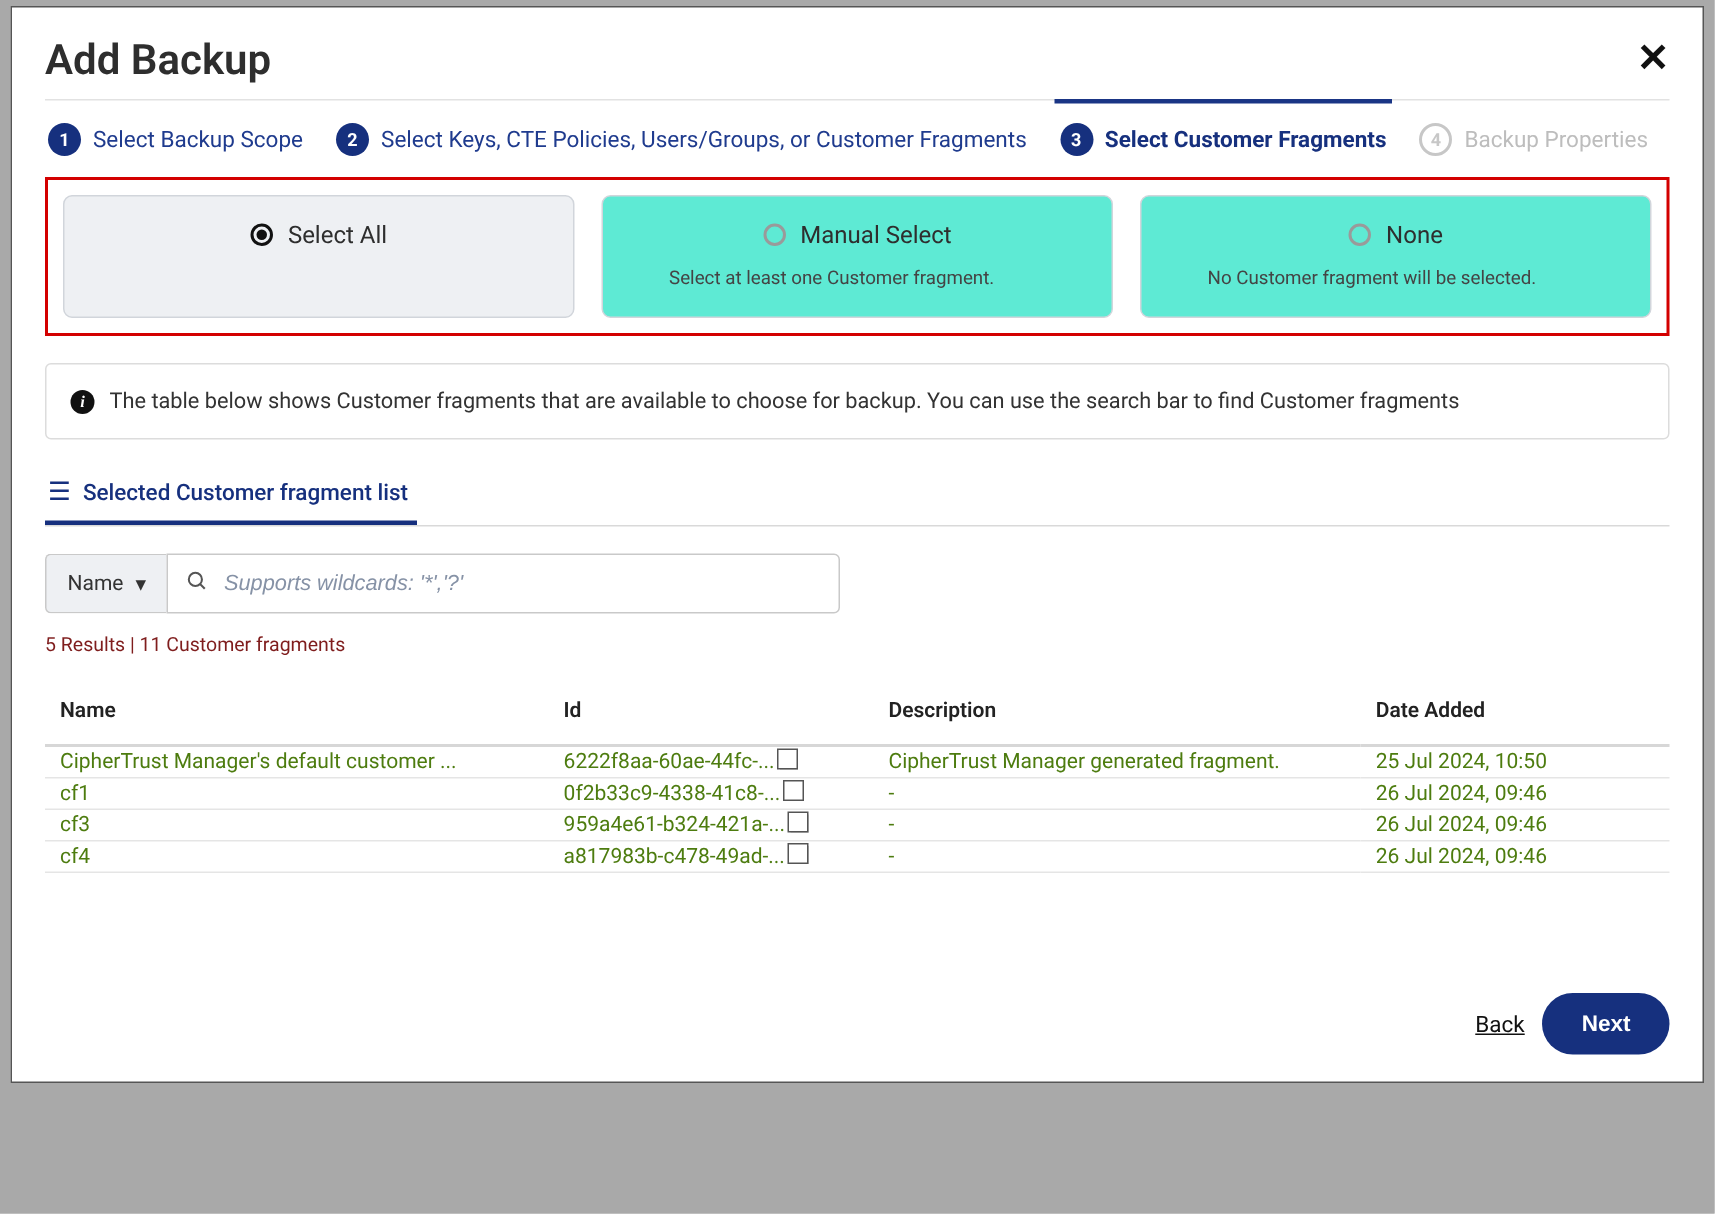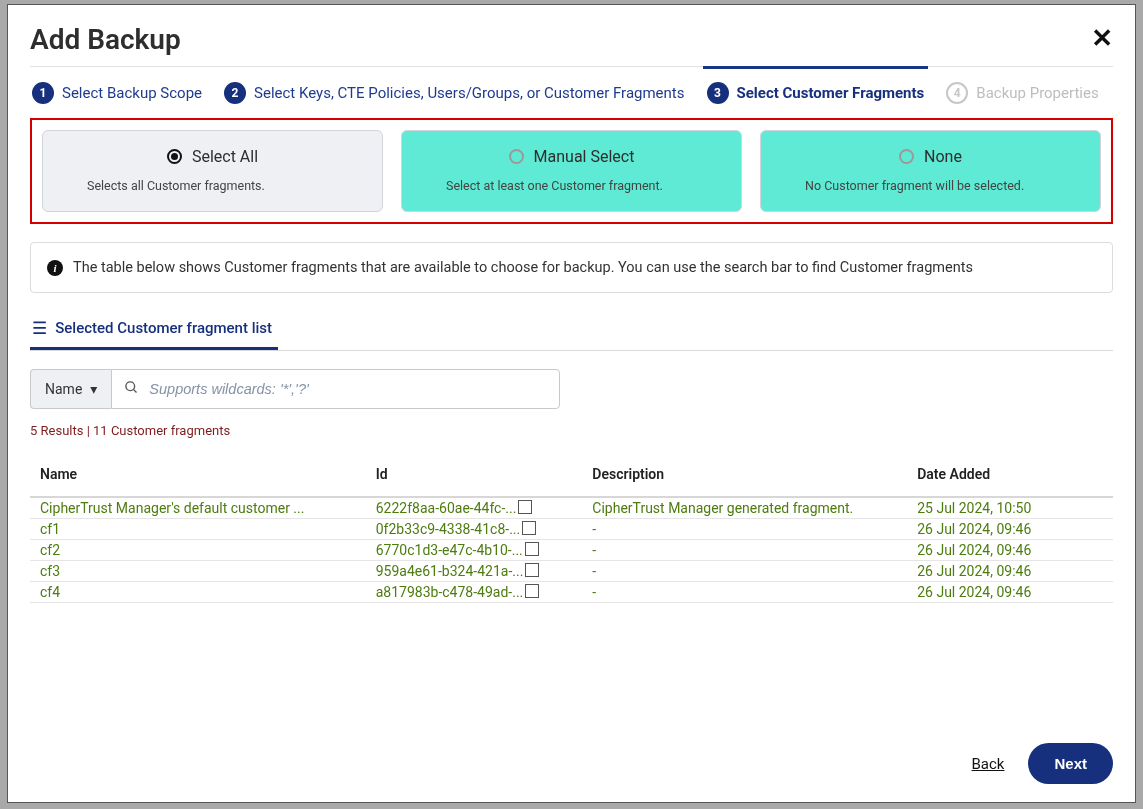--- a/index.html
+++ b/index.html
@@ -6,21 +6,21 @@
 html, body {
   width: 1143px; height: 809px;
   font-family: -apple-system, "Segoe UI", Roboto, Helvetica, Arial, sans-serif;
   background: #a9a9a9;
   color: #333;
   overflow: hidden;
 }
 .modal {
   position: absolute;
   left: 7px; top: 4px;
-  width: 1129px; height: 799px;
+  width: 1129px; height: 718px;
   background: #ffffff;
   border: 1px solid #555;
   padding: 18px 22px 16px 22px;
 }
 .modal-header {
   position: relative;
   padding-bottom: 10px;
 }
 .modal-title {
   font-size: 28px;
@@ -255,21 +255,21 @@
   width: 12px; height: 12px;
   border: 1px solid #555;
   background: #fff;
 }
 .footer {
   position: absolute;
   right: 22px;
   bottom: 18px;
   display: flex;
   align-items: center;
-  gap: 24px;
+  gap: 12px;
 }
 .back-link {
   font-size: 15px;
   color: #111;
   text-decoration: underline;
   cursor: pointer;
 }
 .next-btn {
   background: #16307e;
   color: #fff;
@@ -309,21 +309,20 @@
       <span>Backup Properties</span>
     </div>
   </div>
 
   <div class="options-row">
     <div class="option-card selected">
       <div class="option-head">
         <span class="radio checked"></span>
         <span>Select All</span>
       </div>
-      <div class="option-desc">Selects all Customer fragments.</div>
     </div>
     <div class="option-card">
       <div class="option-head">
         <span class="radio"></span>
         <span>Manual Select</span>
       </div>
       <div class="option-desc">Select at least one Customer fragment.</div>
     </div>
     <div class="option-card">
       <div class="option-head">
@@ -380,26 +379,20 @@
         <td>CipherTrust Manager generated fragment.</td>
         <td>25 Jul 2024, 10:50</td>
       </tr>
       <tr>
         <td>cf1</td>
         <td class="idcell"><span>0f2b33c9-4338-41c8-...</span><span class="copy-glyph"></span></td>
         <td>-</td>
         <td>26 Jul 2024, 09:46</td>
       </tr>
       <tr>
-        <td>cf2</td>
-        <td class="idcell"><span>6770c1d3-e47c-4b10-...</span><span class="copy-glyph"></span></td>
-        <td>-</td>
-        <td>26 Jul 2024, 09:46</td>
-      </tr>
-      <tr>
         <td>cf3</td>
         <td class="idcell"><span>959a4e61-b324-421a-...</span><span class="copy-glyph"></span></td>
         <td>-</td>
         <td>26 Jul 2024, 09:46</td>
       </tr>
       <tr>
         <td>cf4</td>
         <td class="idcell"><span>a817983b-c478-49ad-...</span><span class="copy-glyph"></span></td>
         <td>-</td>
         <td>26 Jul 2024, 09:46</td>

